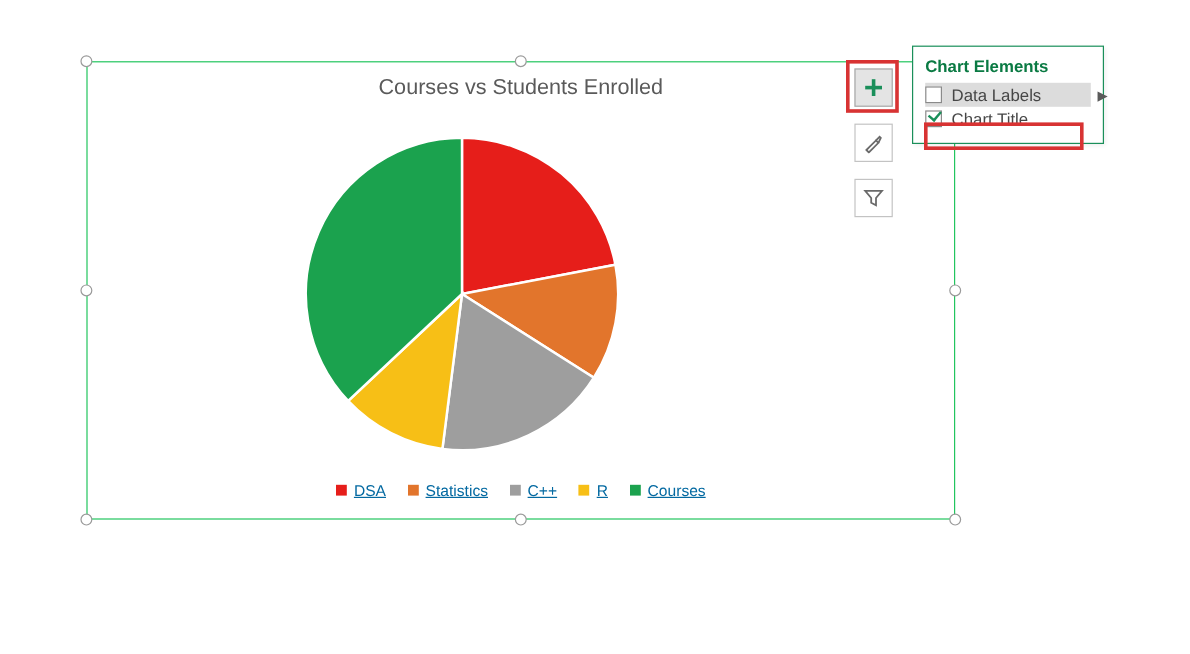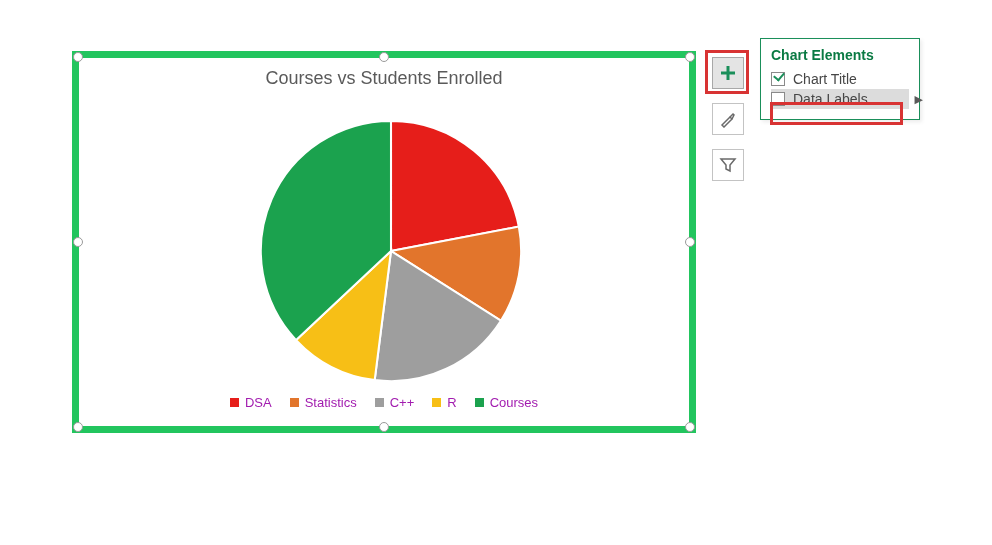--- a/index.html
+++ b/index.html
@@ -9,23 +9,23 @@
   width: 992px;
   height: 545px;
   position: relative;
 }
 
 
 .chart-container {
   position: absolute;
   left: 72px;
   top: 51px;
-  width: 624px;
+  width: 724px;
   height: 382px;
-  border: 7px solid #22c55e;
+  border: 1px solid #22c55e;
   background: #fff;
 }
 
 
 .handle {
   position: absolute;
   width: 10px;
   height: 10px;
   background: #fff;
   border: 1.5px solid #9a9a9a;
@@ -59,21 +59,22 @@
 
 .legend {
   position: absolute;
   bottom: 16px;
   left: 0;
   right: 0;
   display: flex;
   justify-content: center;
   gap: 18px;
   font-size: 13px;
-  color: #a21caf;
+  color: #0369a1;
+  text-decoration: underline;
 }
 .legend-item { display: flex; align-items: center; gap: 6px; }
 .legend-swatch { width: 9px; height: 9px; }
 
 
 .side-buttons {
   position: absolute;
   left: 712px;
   top: 57px;
   display: flex;
@@ -225,26 +226,26 @@
   <div class="side-btn">
     <svg viewBox="0 0 18 18">
       <path d="M2 3 L16 3 L11 9 L11 15 L7 13 L7 9 Z" fill="none" stroke="#6a6a6a" stroke-width="1.5"></path>
     </svg>
   </div>
 </div>
 
 <div class="flyout">
   <div class="flyout-title">Chart Elements</div>
   <div id="flyout-items">
-      <div class="flyout-item">
-        <span class="chk checked"></span>
-        <span>Chart Title</span>
-      </div>
       <div class="flyout-item highlight">
         <span class="chk"></span>
         <span>Data Labels</span>
         <span class="sub-arrow">▶</span>
       </div>
+      <div class="flyout-item">
+        <span class="chk checked"></span>
+        <span>Chart Title</span>
+      </div>
     </div>
 </div>
 
 <div class="red-box plus-box"></div>
 <div class="red-box data-labels-box"></div>
 
 </body></html>

